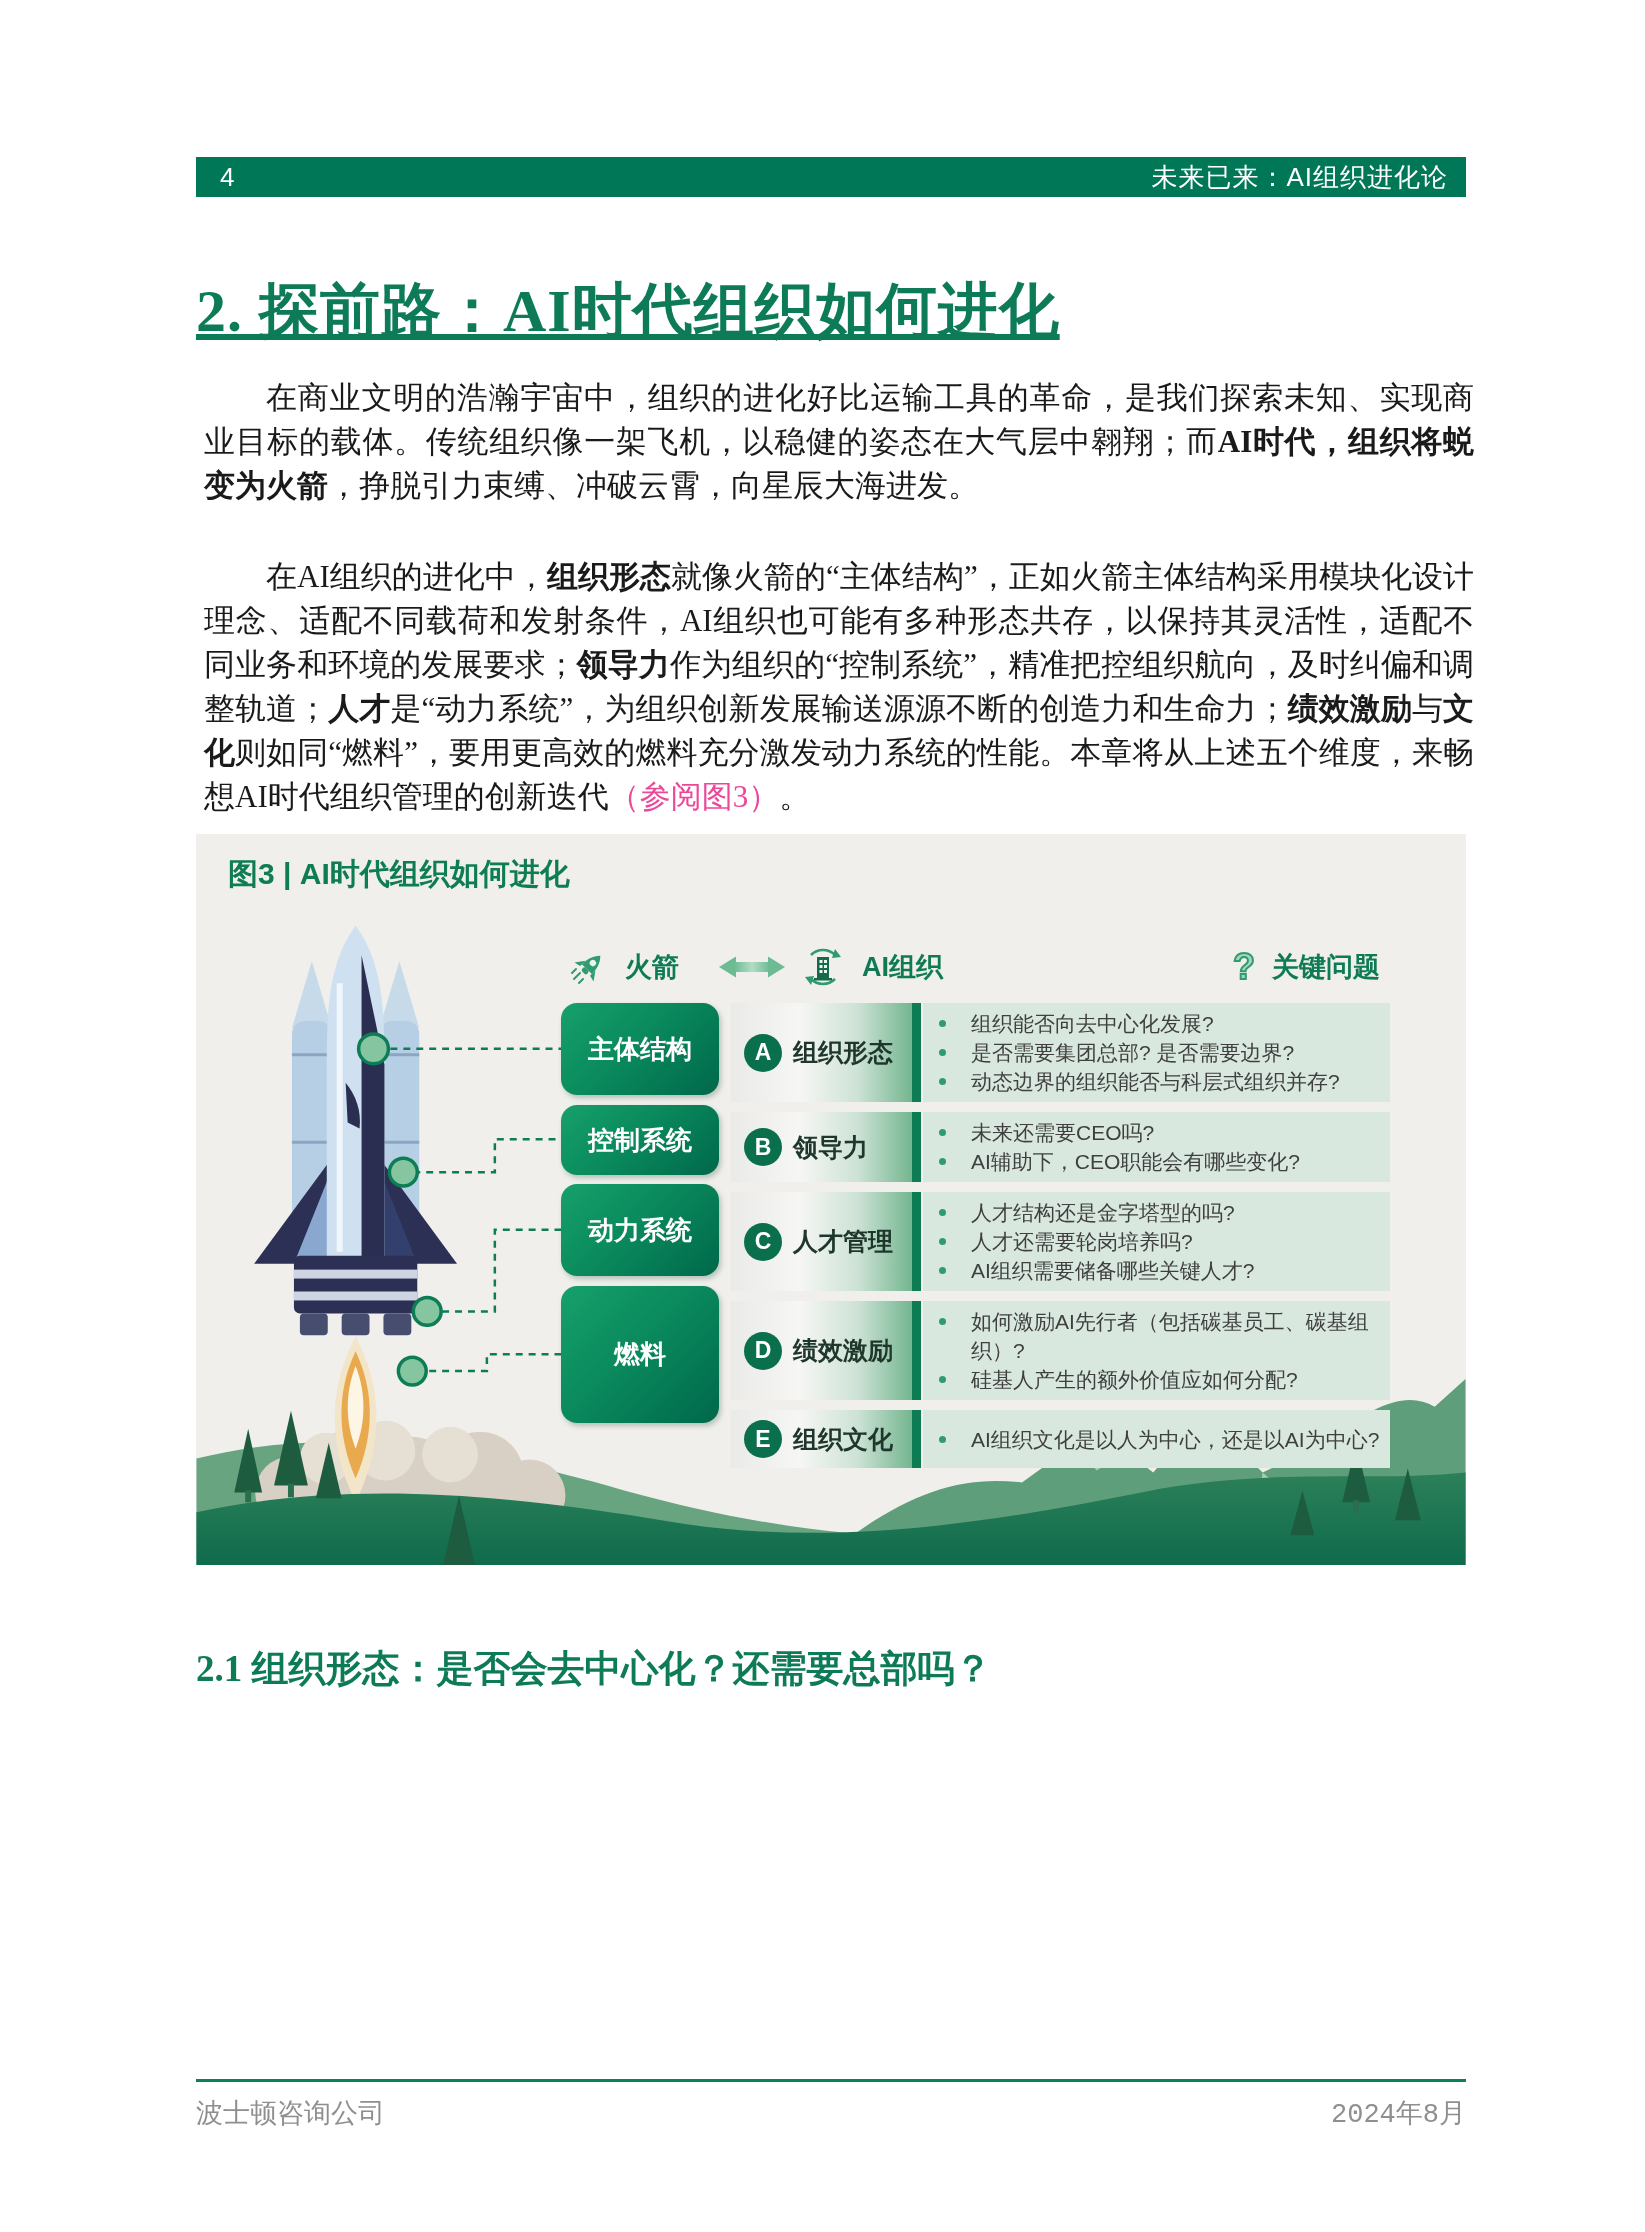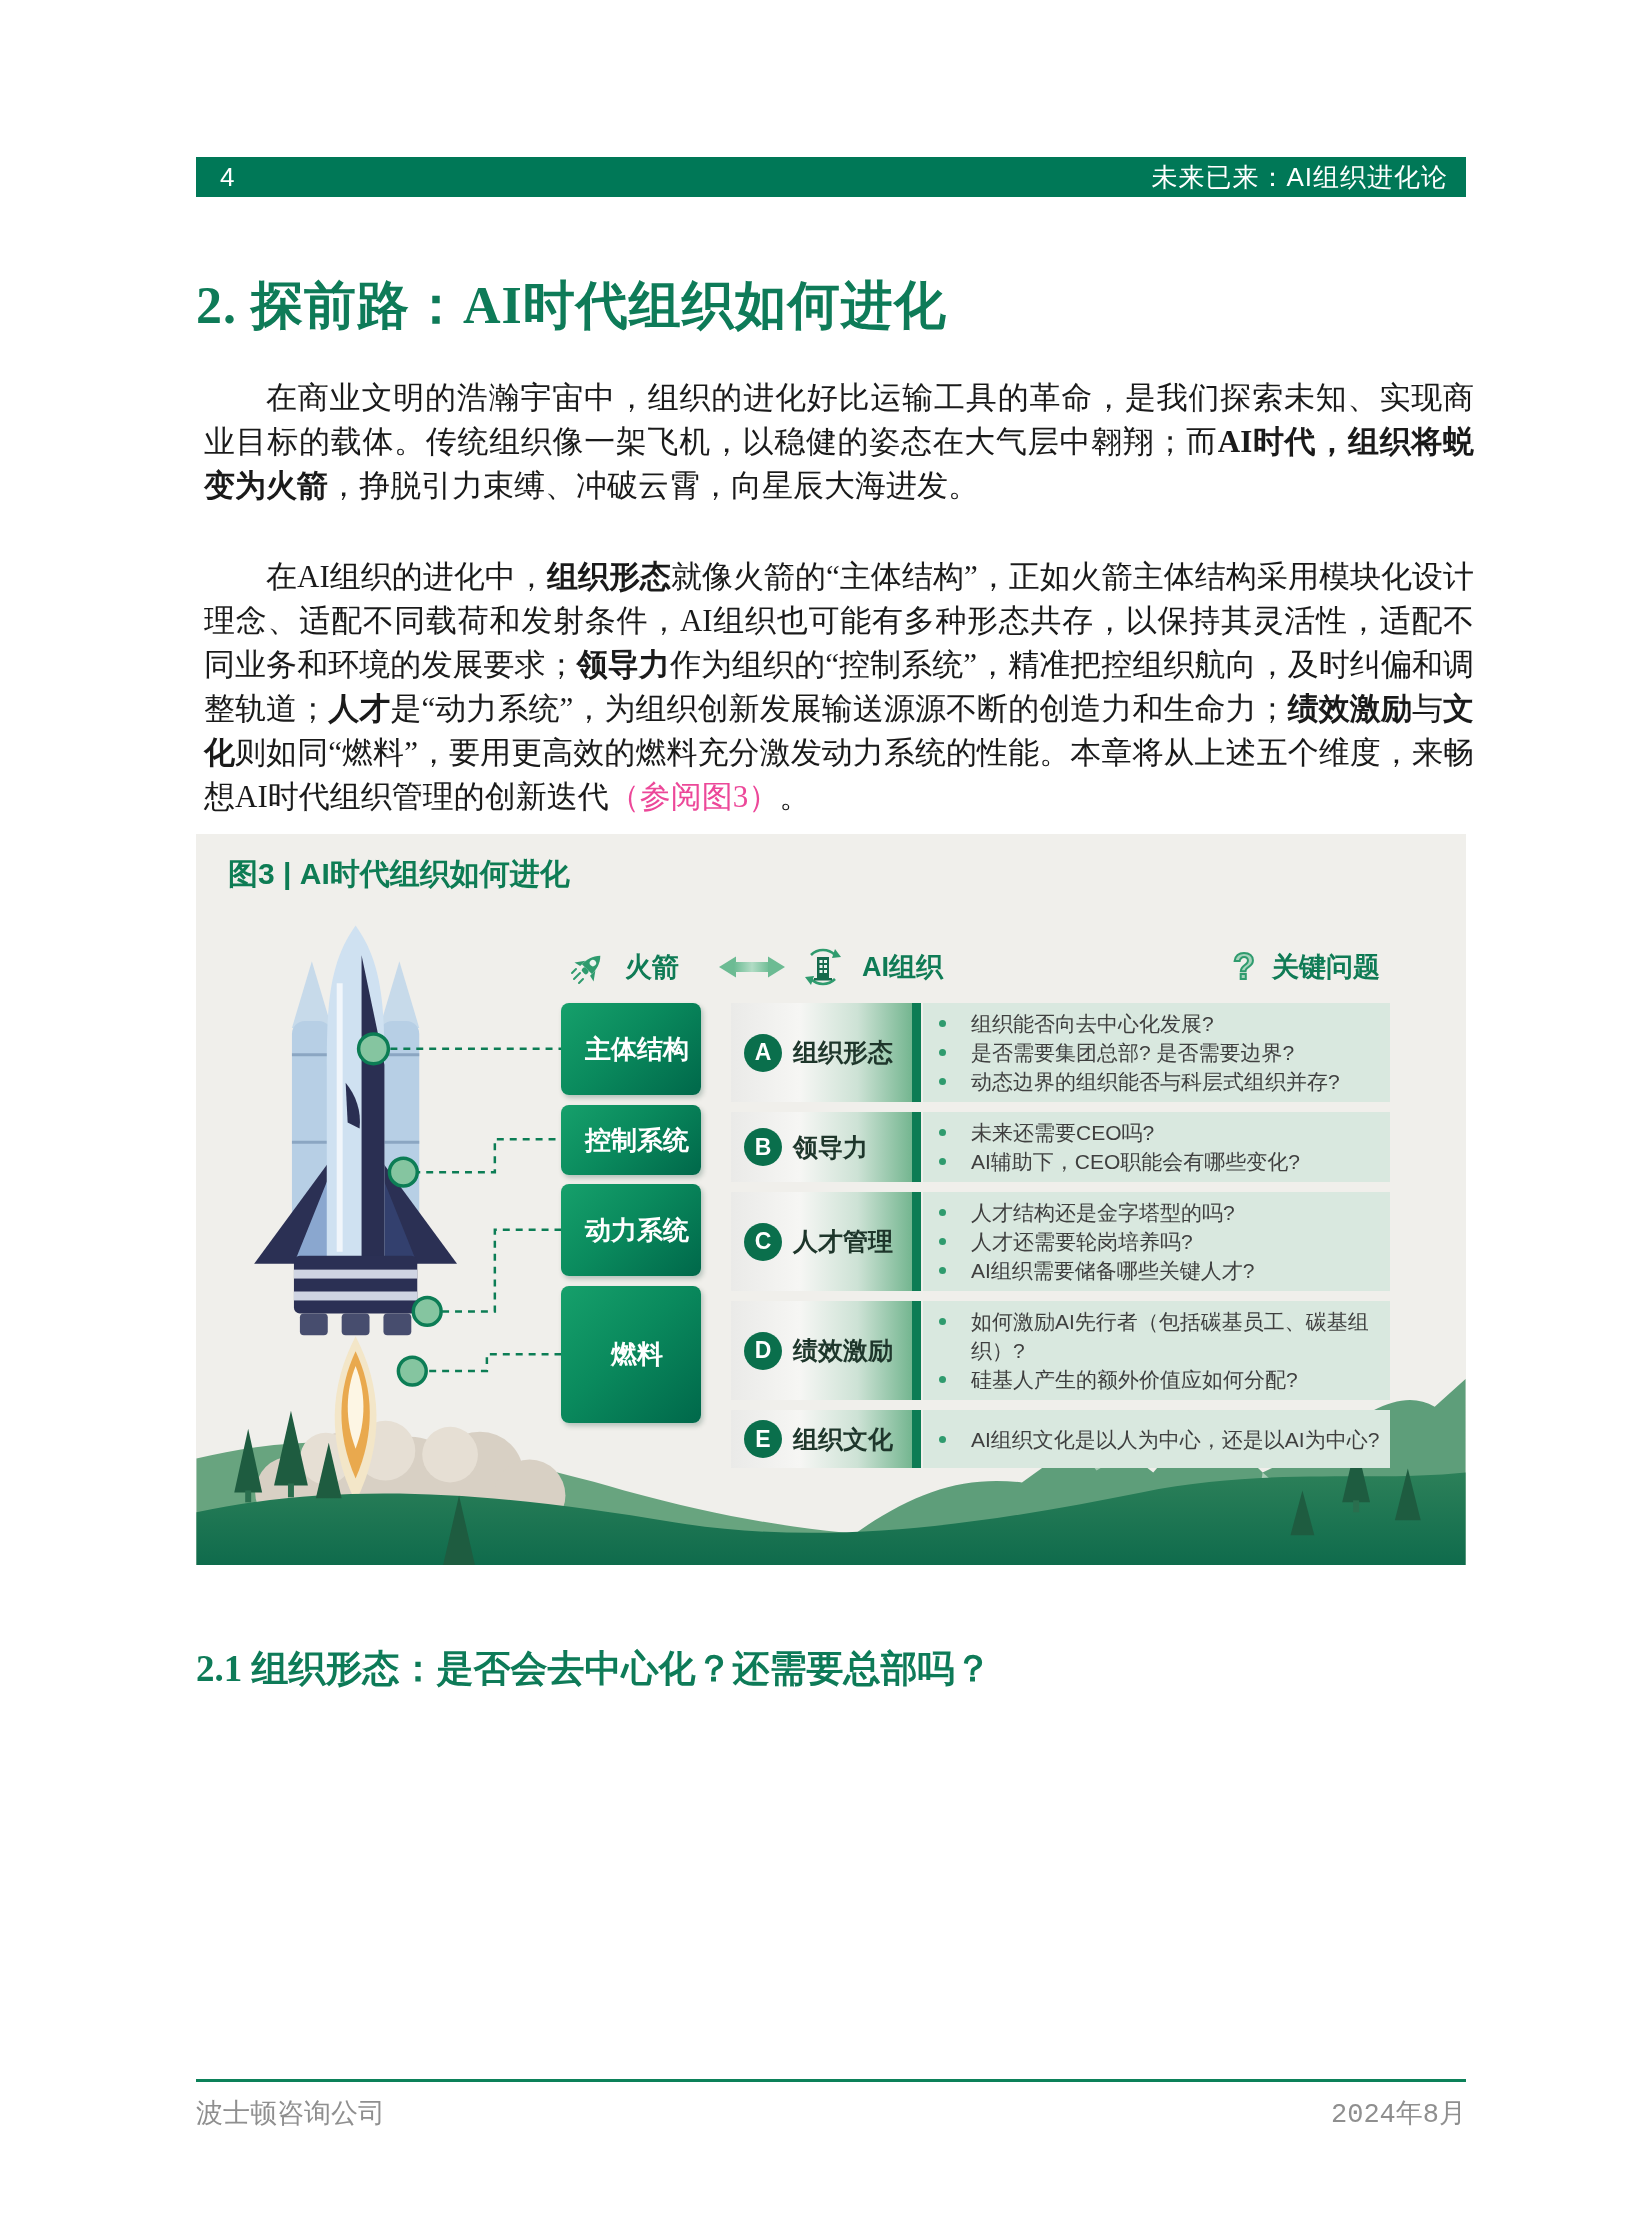--- a/index.html
+++ b/index.html
@@ -5,21 +5,21 @@
   html,body{margin:0;padding:0;background:#ffffff;}
   .page{position:relative;width:1646px;height:2233px;background:#ffffff;overflow:hidden;
         font-family:"Liberation Serif","DejaVu Serif",serif;color:#1a1a1a;}
   
   .topbar{position:absolute;left:196px;top:157px;width:1270px;height:40px;background:#007857;
           display:flex;align-items:center;justify-content:space-between;
           font-family:"Liberation Sans","DejaVu Sans",sans-serif;color:#ffffff;font-size:26px;}
   .topbar .pageno{padding-left:24px;}
   .topbar .doc-title{padding-right:18px;letter-spacing:1px;}
   
-  .h1{position:absolute;left:196px;top:271px;margin:0;font-size:52px;font-weight:700;color:#0e7b58;letter-spacing:1px;}
+  .h1{position:absolute;left:196px;top:271px;margin:0;font-size:60px;font-weight:700;color:#0e7b58;letter-spacing:1px;text-decoration:underline;}
   .h2{position:absolute;left:196px;top:1644px;margin:0;font-size:37px;font-weight:700;color:#0e7b58;}
   
   .body{position:absolute;left:196px;width:1270px;margin:8px;font-size:31px;line-height:44px;
         text-align:justify;text-indent:2em;color:#1a1a1a;}
   .p1{top:368px;}
   .p2{top:547px;}
   .p3{top:1741px;}
   .body b{font-weight:700;}
   .xref{color:#ec4899;}
   
@@ -29,24 +29,24 @@
   .scene{position:absolute;left:0;top:0;width:1270px;height:731px;z-index:0;}
   
   .legend{position:absolute;left:366px;top:111px;width:828px;display:flex;align-items:center;z-index:2;
           color:#0f7b55;font-size:27px;font-weight:700;}
   .leg-item{display:flex;align-items:center;gap:17px;}
   .leg-rocket{margin-left:8px;}
   .leg-arrow{margin:0 16px 0 40px;}
   .leg-q{margin-left:auto;margin-right:10px;}
   .qmark{font-size:36px;font-weight:700;color:#a8d4bd;-webkit-text-stroke:2px #2f9b6e;line-height:1;}
   
-  .part-box{position:absolute;left:365px;width:128px;z-index:2;border-radius:8px;
+  .part-box{position:absolute;left:365px;width:158px;z-index:2;border-radius:16px;
             background:linear-gradient(135deg,#16a06b 0%,#0a8a5d 45%,#00684a 100%);
             display:flex;align-items:center;justify-content:center;color:#fff;
-            font-size:26px;font-weight:700;box-shadow:2px 3px 5px rgba(0,60,40,.25);padding-left:12px;}
+            font-size:26px;font-weight:700;box-shadow:2px 3px 5px rgba(0,60,40,.25);}
   .pb1{top:169px;height:92px;}
   .pb2{top:271px;height:70px;}
   .pb3{top:350px;height:92px;}
   .pb4{top:452px;height:137px;}
   
   .fig-rows{position:absolute;left:535px;top:169px;width:659px;display:flex;flex-direction:column;gap:10px;z-index:2;}
   .fig-row{display:flex;align-items:stretch;}
   .rA{min-height:92px;} .rB{min-height:70px;} .rC{min-height:92px;} .rD{min-height:70px;} .rE{min-height:58px;}
   .mid{width:168px;flex:none;display:flex;align-items:center;gap:11px;padding-left:13px;
        background:linear-gradient(90deg,#eaeae8 0%,#f6f6f4 38%,#cde2d5 70%,#74b690 100%);

